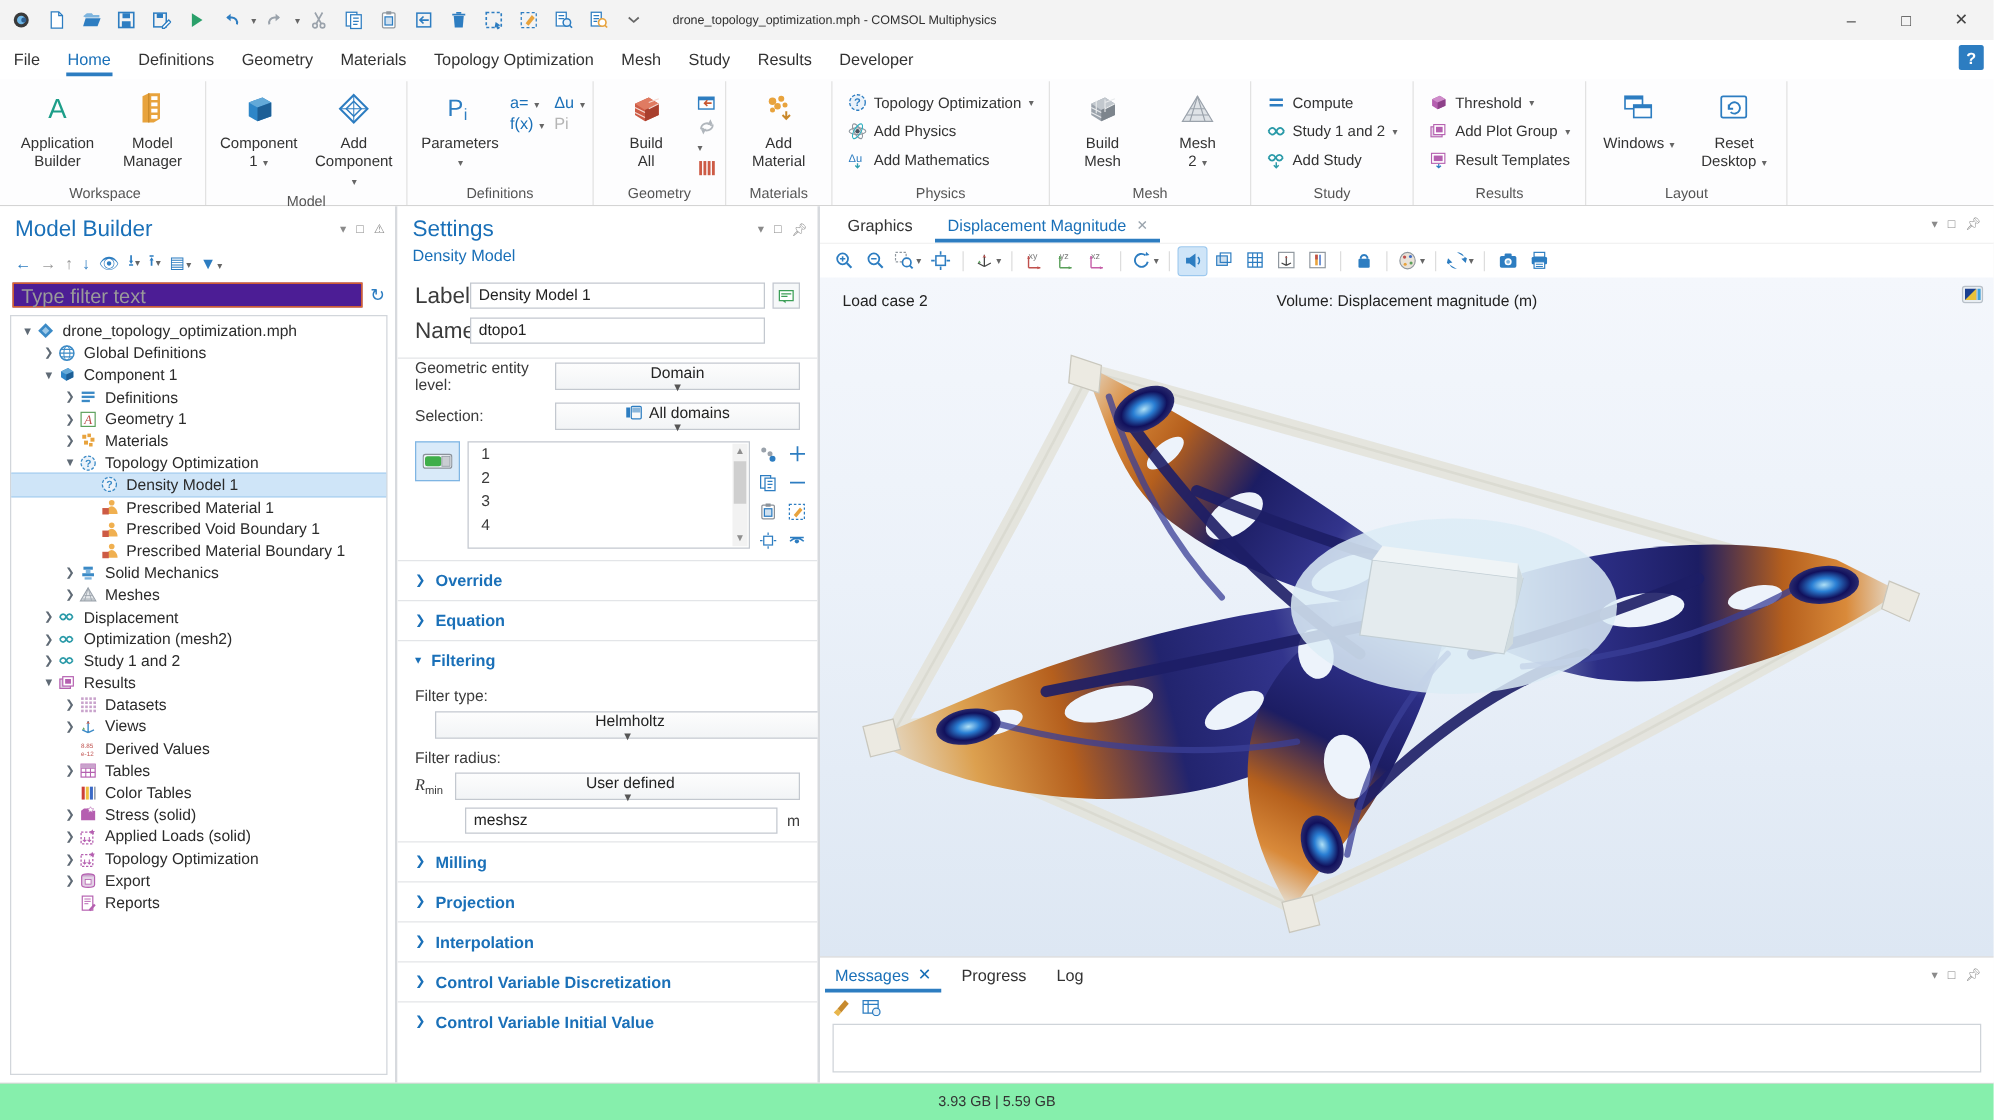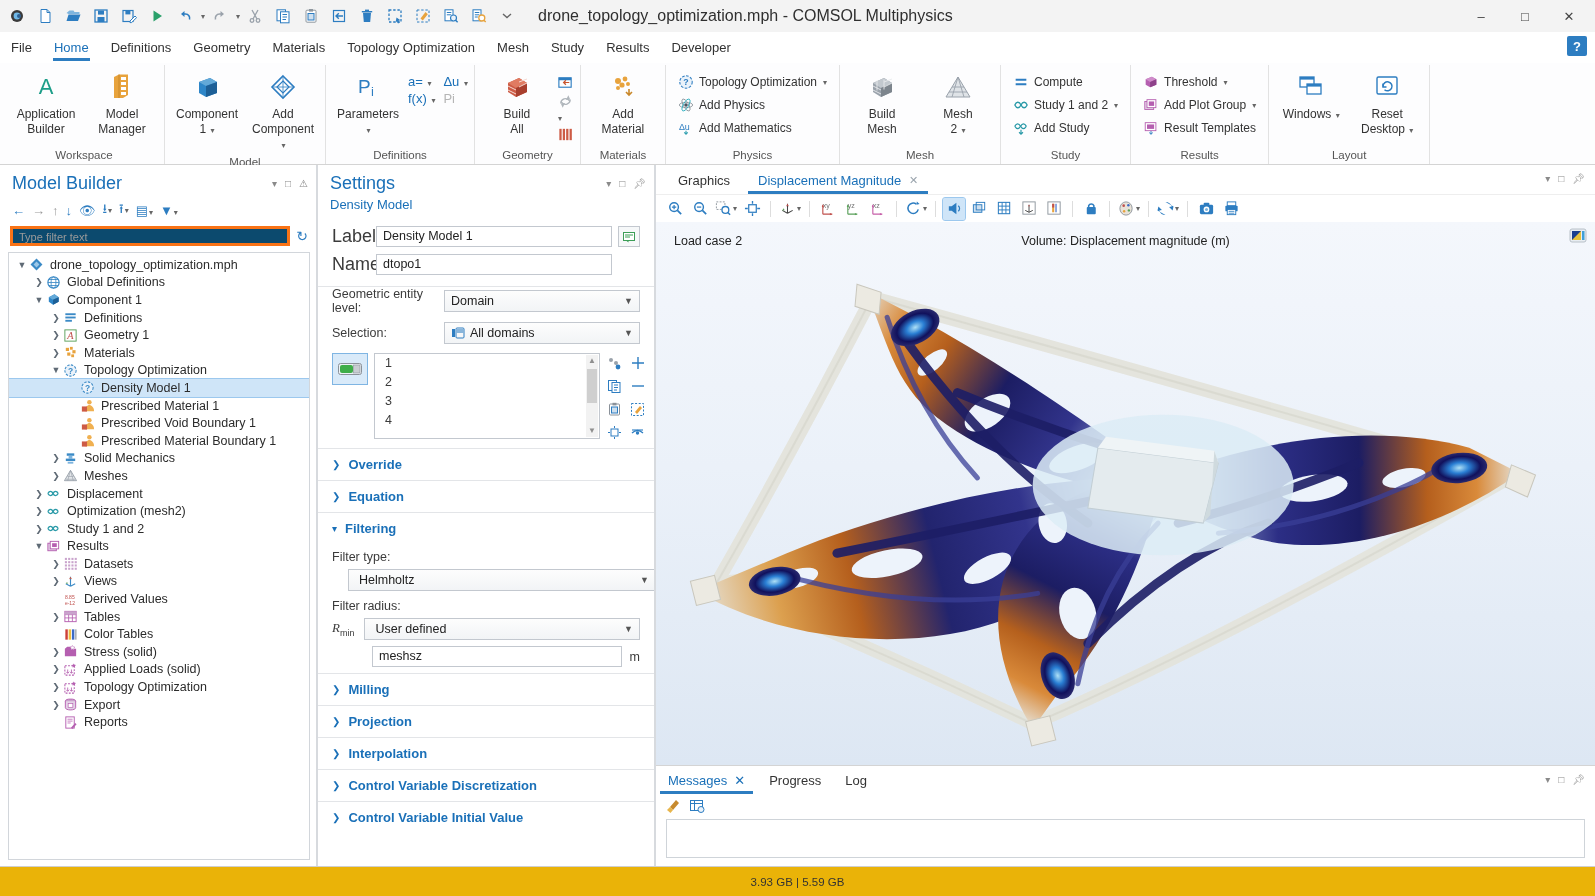--- a/index.html
+++ b/index.html
@@ -3,21 +3,21 @@
 <meta charset="utf-8">
 <style>
   * { margin:0; padding:0; box-sizing:border-box; }
   html,body { width:1595px; height:896px; overflow:hidden;
     font-family:"Liberation Sans","DejaVu Sans",sans-serif; font-size:12.5px; color:#3b3b3b; background:#fff; }
   .titlebar { height:32px; background:#f3f3f3; display:flex; align-items:center; padding:0 4px; }
   .qat { display:flex; align-items:center; gap:2px; }
   .qbtn { width:26px; height:24px; display:flex; align-items:center; justify-content:center; border-radius:3px; }
   .qbtn svg { width:16px; height:16px; }
   .caret-s { font-size:8px; color:#666; margin-left:1px; }
-  .win-title { margin-left:18px; font-size:16px; color:#2f2f2f; }
+  .win-title { margin-left:18px; font-size:10px; color:#2f2f2f; }
   .winctl { margin-left:auto; display:flex; }
   .wbtn { width:44px; height:30px; display:flex; align-items:center; justify-content:center; font-size:13px; color:#444; }
   .menubar { height:31px; background:#fff; display:flex; align-items:center; gap:4px; position:relative; }
   .mtab { padding:5px 11px 6px; font-size:13px; color:#323232; cursor:default; position:relative; }
   .mtab.active { color:#1a70b8; }
   .mtab.active::after { content:""; position:absolute; left:10px; right:10px; bottom:0; height:3px; background:#2d7dc1; }
   .helpbtn { position:absolute; right:8px; top:4px; width:20px; height:20px; background:#2d7dc1; color:#fff; font-weight:bold;
     display:flex; align-items:center; justify-content:center; border-radius:2px; font-size:13px; }
   .ribbon { height:102px; background:#fdfdfe; border-bottom:1px solid #d4d4d4; display:flex; align-items:stretch; padding:2px 4px 0; }
   .rgroup { display:flex; flex-direction:column; border-right:1px solid #e2e2e2; padding:1px 6px 0; }
@@ -34,37 +34,37 @@
   .rx.dis { color:#b5b5b5; }
   .main { display:flex; height:702px; border-bottom:1px solid #cfcfcf; background:#f2f2f2; }
   .panel-head { display:flex; align-items:center; padding:8px 8px 2px 12px; }
   .panel-title { color:#1a70b8; font-size:18px; }
   .panel-sub { color:#1a70b8; font-size:13px; padding:1px 12px 6px; }
   .phicons { margin-left:auto; display:flex; gap:8px; color:#8a8a8a; font-size:10px; align-items:center; }
   .mb { width:318px; background:#fff; border-right:2px solid #d7dade; display:flex; flex-direction:column; }
   .mb-tools { display:flex; align-items:center; gap:7px; padding:3px 10px 5px 12px; color:#2d7dc1; font-size:13px; }
   .mb-tools .t { cursor:default; } .mb-tools .dim { color:#9a9a9a; }
   .filterrow { display:flex; align-items:center; gap:6px; padding:0 8px 6px 10px; }
-  .filterbox { flex:1; height:20px; border:3px solid #f97316; background:#0c4a6e; color:#9a9a9a; font-size:11px; padding:2px 6px; }
+  .filterbox { flex:1; height:20px; border:1px solid #f97316; background:#4c1d95; color:#9a9a9a; font-size:16px; padding:2px 6px; }
   .tree { flex:1; border:1px solid #d2d6db; margin:0 6px 6px 8px; background:#fff; overflow:hidden; padding-top:3px; }
   .trow { display:flex; align-items:center; height:17.6px; font-size:12.5px; color:#2b2b2b; white-space:nowrap; }
   .trow .exp { width:14px; text-align:center; color:#5f6a75; font-size:9px; flex:0 0 14px; }
   .trow .ti { width:16px; height:15px; margin-right:5px; flex:0 0 16px; }
   .trow.sel { background:#cfe5f8; outline:1px solid #9cc8ee; }
   .settings { width:338px; background:#fff; border-right:2px solid #d7dade; display:flex; flex-direction:column; overflow:hidden; }
   .sform { padding:8px 14px 0; }
   .frow { display:flex; align-items:center; margin-bottom:7px; }
   .frow .flab { width:44px; font-size:18px; }
   .tinput { flex:1; height:21px; border:1px solid #c3c8cf; background:#fff; font-size:12.5px; padding:2px 6px; color:#222; }
   .notebtn { width:22px; height:21px; margin-left:6px; border:1px solid #c3c8cf; background:#f6f8f9; display:flex; align-items:center; justify-content:center; }
   .sdiv { border-top:1px solid #e3e5e8; margin:4px 0 0; }
   .sectitle { color:#1a70b8; font-size:13.5px; font-weight:bold; padding:10px 14px 8px; }
   .selrow { display:flex; align-items:center; padding:0 14px 7px; }
   .selrow .slab { flex:1; font-size:12.5px; }
-  .combo { width:196px; height:22px; border:1px solid #c3c8cf; background:linear-gradient(#fdfdfd,#f2f4f6); display:flex; align-items:center; padding:0 6px; font-size:12.5px; color:#222; }
+  .combo { width:196px; height:22px; border:1px solid #c3c8cf; background:linear-gradient(#fdfdfd,#f2f4f6); display:flex; align-items:center; padding:0 6px; font-size:12.5px; color:#222;flex-direction:column; }
   .combo .cv { flex:1; display:flex; align-items:center; gap:5px; }
   .combo .ca { color:#555; font-size:9px; }
   .selbox { display:flex; padding:2px 8px 8px 14px; gap:6px; }
   .togglebtn { width:36px; height:32px; border:1px solid #7fb5e3; background:#d9eaf9; display:flex; align-items:center; justify-content:center; }
   .sellist { flex:1; border:1px solid #c3c8cf; background:#fff; height:86px; position:relative; padding:2px 14px 2px 10px; }
   .sellist .li { font-size:12.5px; height:19px; }
   .sbar { position:absolute; right:1px; top:1px; bottom:1px; width:12px; background:#f2f2f2; }
   .sbar .thumb { position:absolute; top:14px; left:1px; width:10px; height:34px; background:#cfcfcf; }
   .sbar .ar { position:absolute; left:0; width:12px; height:12px; color:#8f8f8f; font-size:8px; text-align:center; line-height:12px; }
   .sideicons { display:flex; gap:6px; }
@@ -93,21 +93,21 @@
   .anno-left { position:absolute; left:18px; top:12px; font-size:12.5px; color:#222; }
   .anno-center { position:absolute; left:0; right:0; top:12px; text-align:center; font-size:12.5px; color:#222; }
   .miniplot { position:absolute; right:8px; top:6px; }
   .bottompanel { height:101px; border-top:1px solid #d4d4d4; display:flex; flex-direction:column; background:#fff; }
   .btabs { height:28px; display:flex; align-items:flex-end; position:relative; }
   .btab { padding:5px 12px 6px; font-size:13px; color:#333; position:relative; display:flex; gap:7px; align-items:center; }
   .btab.active { color:#1a70b8; }
   .btab.active::after { content:""; position:absolute; left:4px; right:4px; bottom:0; height:3px; background:#2d7dc1; }
   .btools { height:24px; display:flex; align-items:center; gap:8px; padding:0 10px; }
   .msgbox { flex:1; border:1px solid #cfd4d9; margin:1px 10px 8px; background:#fff; }
-  .statusbar { height:29px; background:#eab308; display:flex; align-items:center; justify-content:center; font-size:11.5px; color:#333; }
+  .statusbar { height:29px; background:#86efac; display:flex; align-items:center; justify-content:center; font-size:11.5px; color:#333; }
   svg { display:block; }
 </style>
 </head>
 <body>
 
 <div class="titlebar">
   <div class="qat" id="qat">
       <div class="qbtn">
         <svg width="16" height="16" viewBox="0 0 16 16">
           <circle cx="8" cy="8" r="6" fill="#3a3a3a"></circle>

